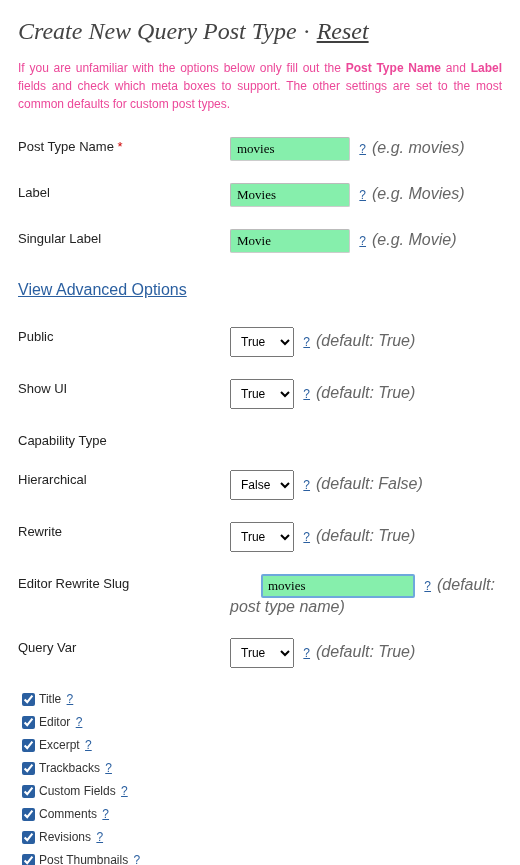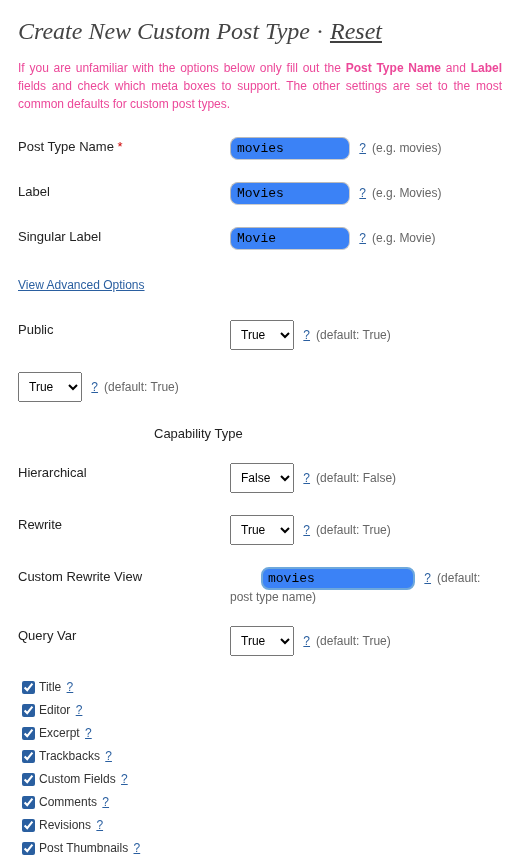--- a/index.html
+++ b/index.html
@@ -30,21 +30,20 @@
     line-height: 1.5;
     color: #ec4899;
     text-align: justify;
     margin: 0 0 24px 0;
   }
   p.intro strong { font-weight: bold; }
   .form-row {
     display: flex;
     align-items: flex-start;
     margin-bottom: 22px;
-    justify-content: center;
   }
   .form-row .label-cell {
     width: 212px;
     flex: 0 0 212px;
     padding-right: 10px;
     padding-top: 2px;
     font-size: 13px;
     color: #222;
   }
   .form-row .label-cell .req { color: #c00; }
@@ -53,49 +52,50 @@
     font-size: 12px;
     color: #666;
   }
   input[type="text"] {
     border: 1px solid #ccc;
     border-top-color: #bbb;
     border-left-color: #bbb;
     padding: 3px 6px;
     font-size: 13px;
     width: 120px;
-    background:#3b82f6;
-    font-family: Liberation Mono, monospace;
-    border-radius: 8px;
+    background:#86efac;
+    font-family: Liberation Serif, serif;
+    border-radius: 2px;
   }
   input[type="text"].focused {
     border: 2px solid #6ea8dc;
     outline: none;
     padding: 2px 5px;
     width: 154px;
   }
   select {
     font-size: 12px;
     padding: 6px;
   }
   .hint {
     color: #666;
-    font-size: 12px;
+    font-size: 16px;
     margin-left: 4px;
+    font-style: italic;
   }
   a.help {
     color: #2a5fa0;
     text-decoration: underline;
     font-size: 12px;
     margin: 0 2px 0 6px;
   }
   a.adv {
     color: #2a5fa0;
     text-decoration: underline;
-    font-size: 12px;
+    font-size: 16px;
     display: inline-block;
     margin: 6px 8px 28px 0;
   }
   .supports-list div {
     margin-bottom: 4px;
     font-size: 12px;
     color: #333;
   }
   .supports-list input[type="checkbox"] {
     vertical-align: middle;
@@ -104,21 +104,21 @@
   }
   .supports-list a.help { margin-left: 2px; }
   .wrap-hint { display:inline;margin-left:31px; }
 </style>
 </head>
 <body>
 
 
 
 <h2 class="page-title">
-  <span>Create New Custom Post Type</span><span class="sep"> · </span><a href="#" class="reset">Reset</a>
+  <span>Create New Query Post Type</span><span class="sep"> · </span><a href="#" class="reset">Reset</a>
 </h2>
 
 <p class="intro">
   <span>If you are unfamiliar with the options below only fill out the </span><strong>Post Type Name</strong><span> and </span><strong>Label</strong><span> fields and check which meta boxes to support. The other settings are set to the most common defaults for custom post types.</span>
 </p>
 
 
 <div class="form-row">
   <div class="label-cell">
     <span>Post Type Name</span>
@@ -154,20 +154,21 @@
 <div class="form-row">
   <div class="label-cell">Public</div>
   <div class="field-cell">
     <select><option>True</option><option>False</option></select>
     <a href="#" class="help">?</a><span class="hint">(default: True)</span>
   </div>
 </div>
 
 
 <div class="form-row">
+  <div class="label-cell">Show UI</div>
   <div class="field-cell">
     <select><option>True</option><option>False</option></select>
     <a href="#" class="help">?</a><span class="hint">(default: True)</span>
   </div>
 </div>
 
 
 <div class="form-row">
   <div class="label-cell">Capability Type</div>
 </div>
@@ -185,21 +186,21 @@
 <div class="form-row">
   <div class="label-cell">Rewrite</div>
   <div class="field-cell">
     <select><option>True</option><option>False</option></select>
     <a href="#" class="help">?</a><span class="hint">(default: True)</span>
   </div>
 </div>
 
 
 <div class="form-row">
-  <div class="label-cell">Custom Rewrite View</div>
+  <div class="label-cell">Editor Rewrite Slug</div>
   <div class="field-cell">
     <span class="wrap-hint">
       <input type="text" class="focused" value="movies" style="">
       <a href="#" class="help">?</a><span class="hint">(default: post type name)</span>
     </span>
   </div>
 </div>
 
 
 <div class="form-row">

